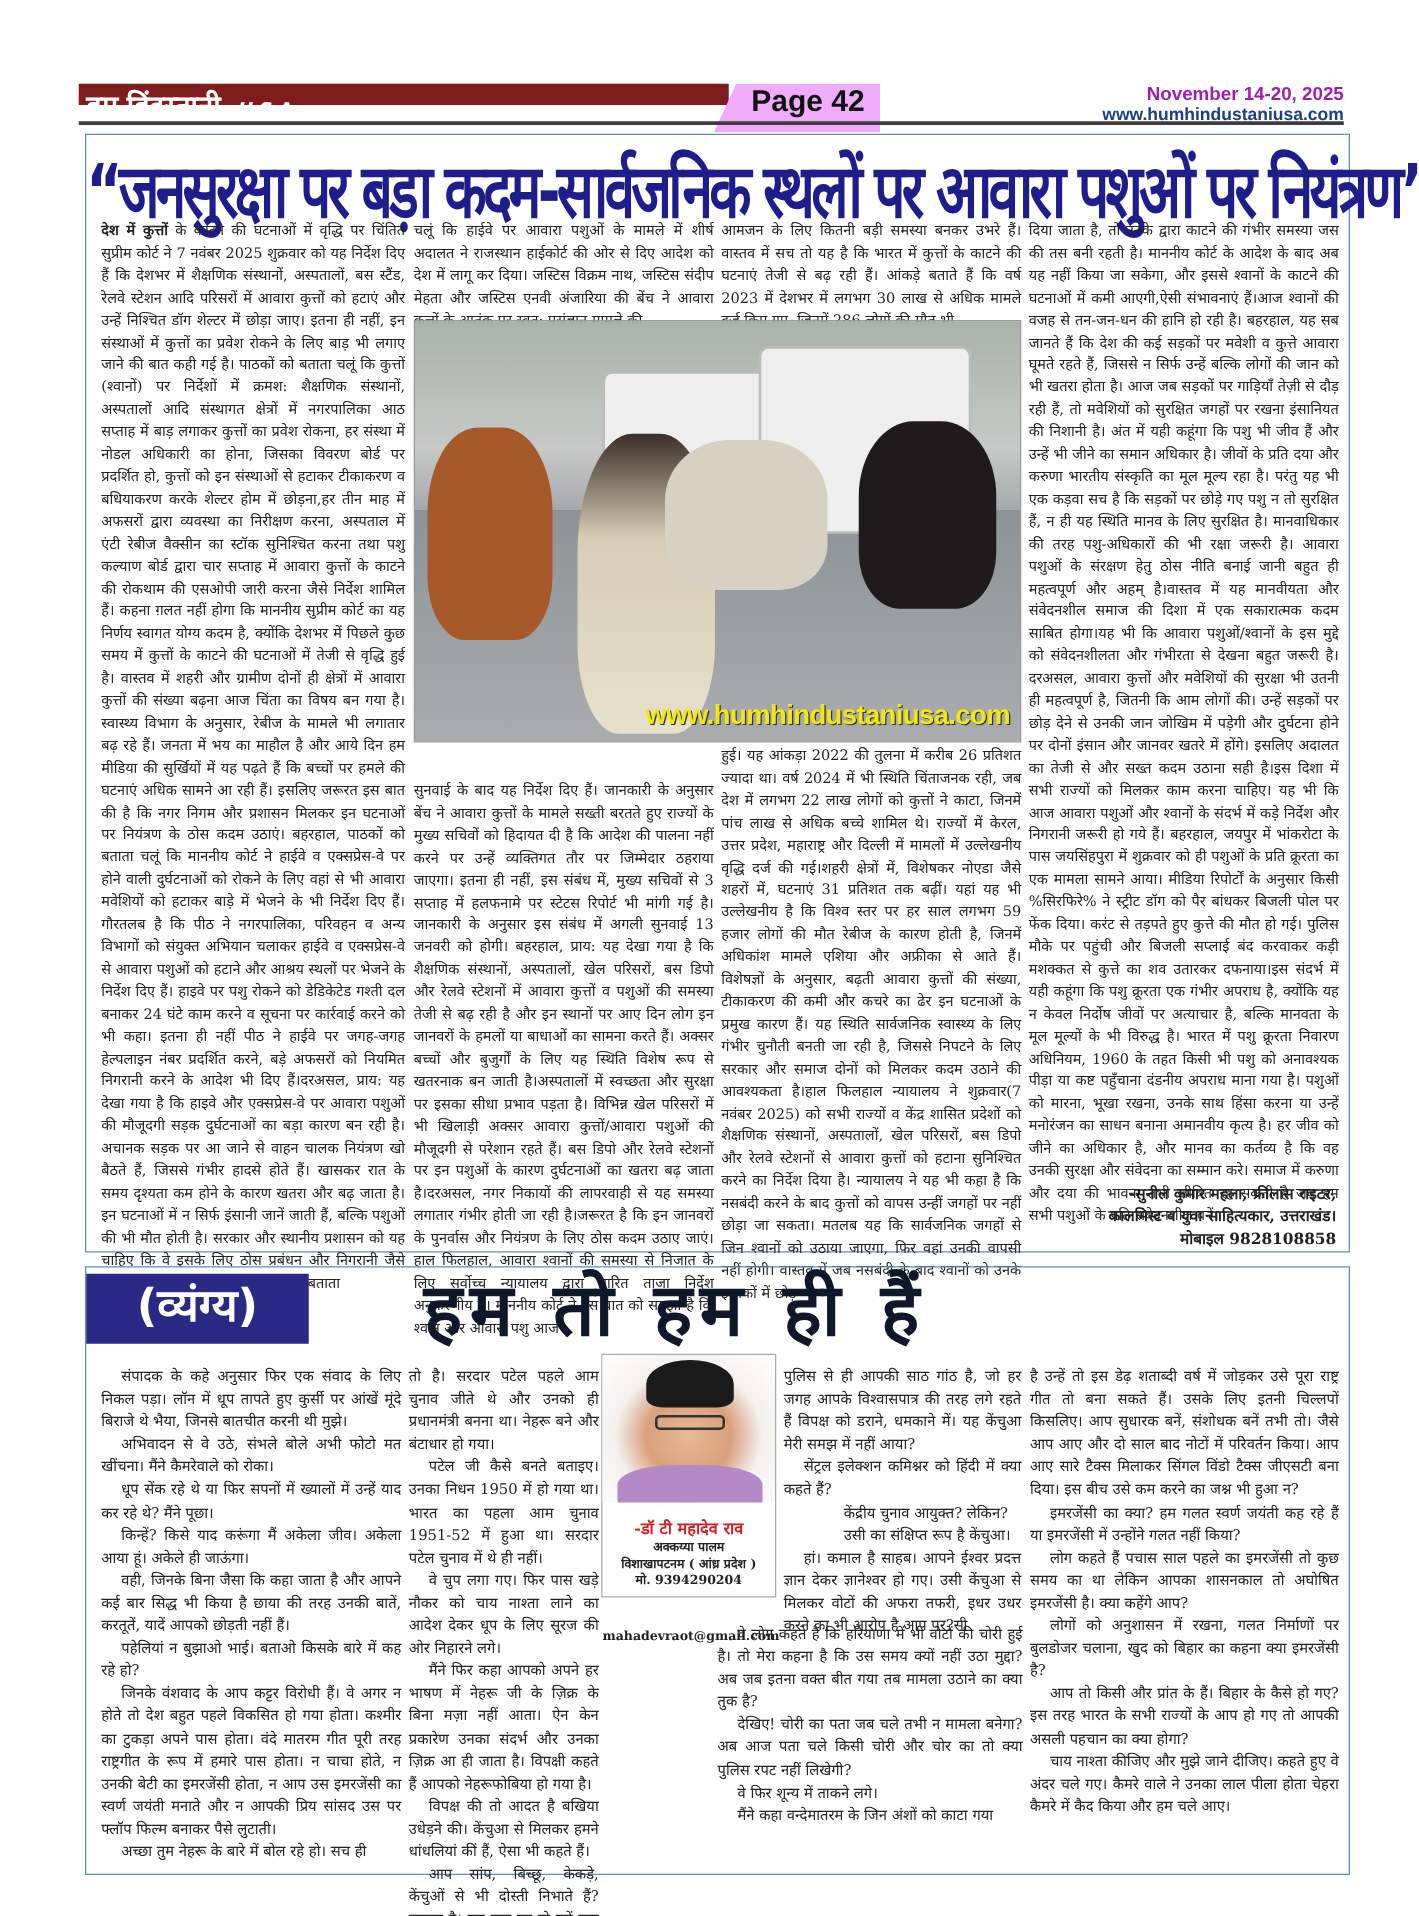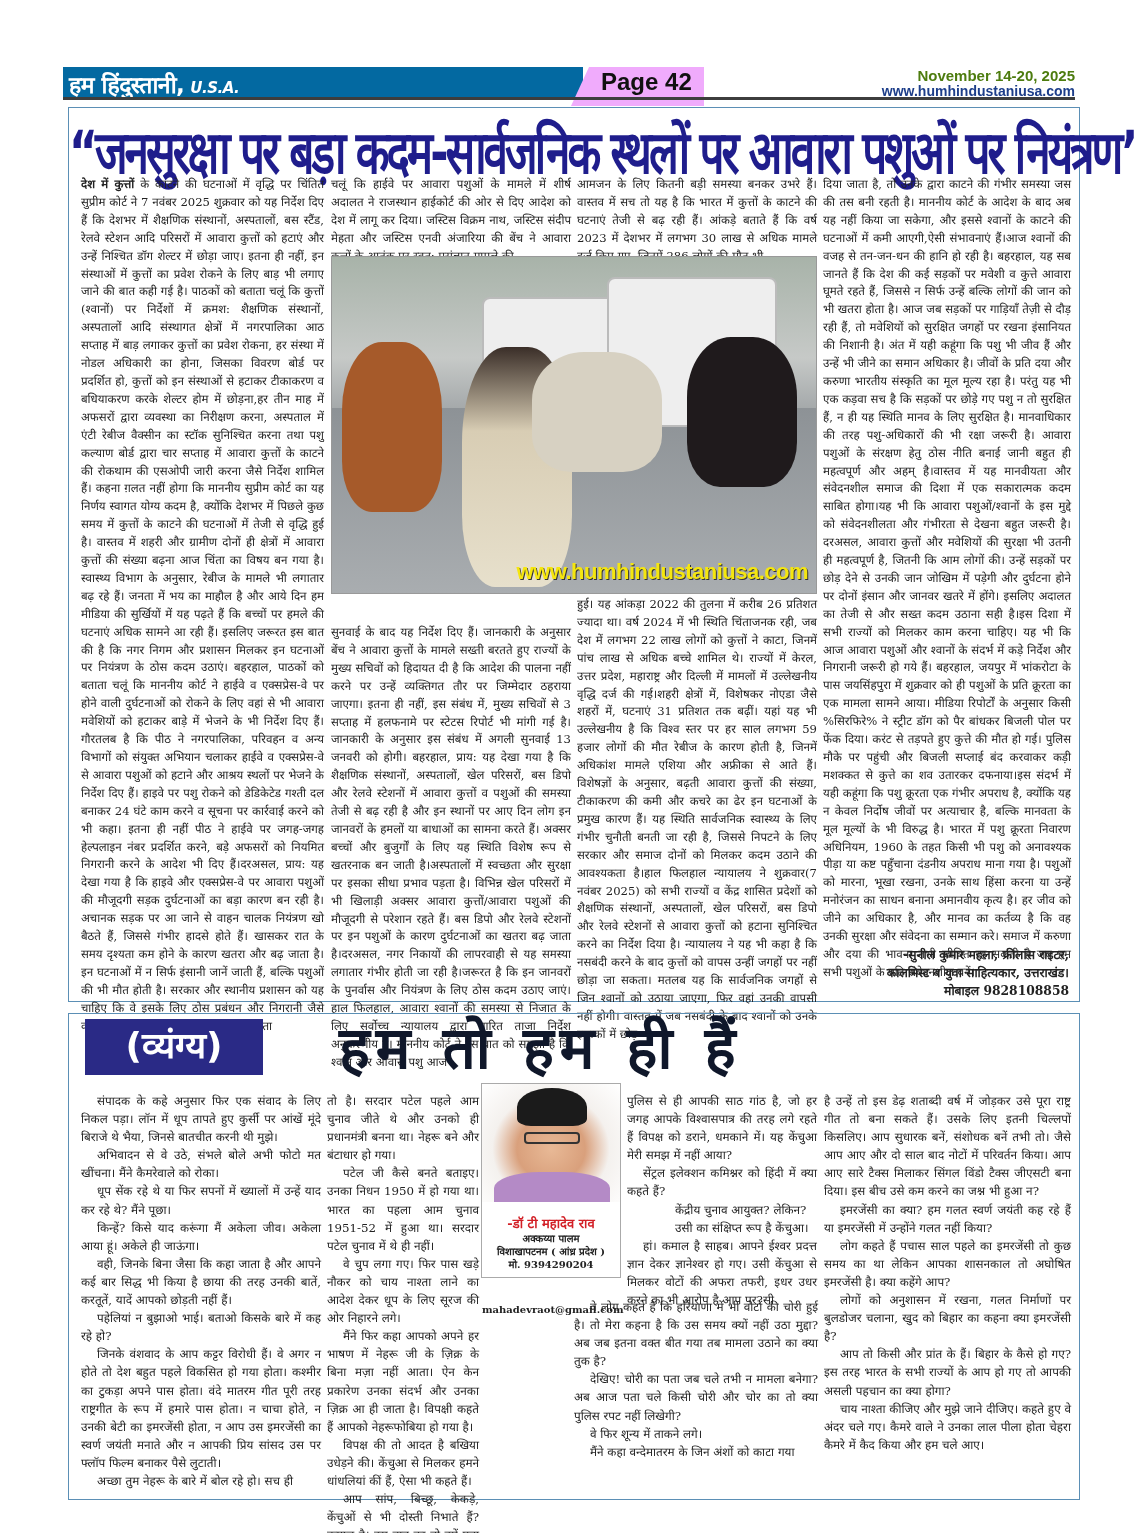--- a/index.html
+++ b/index.html
@@ -1,26 +1,26 @@
 <!DOCTYPE html>
 <html><head>
 <meta charset="utf-8">
 <style>
   * { box-sizing: border-box; margin: 0; padding: 0; }
   html, body { width: 1135px; height: 1533px; background: #ffffff; overflow: hidden; }
   body { font-family: "DejaVu Serif", serif; color: #1a1a1a; position: relative; }
 
   .masthead { position: absolute; left: 63px; top: 67px; width: 1012px; height: 32px; }
-  .mast-green { position: absolute; left: 0; top: 0; width: 520px; height: 30px; background: #0369a1; color: #fff; }
+  .mast-green { position: absolute; left: 0; top: 0; width: 520px; height: 17px; background: #7f1d1d; color: #fff; }
   .mast-title { position: absolute; left: 6px; top: 1px; font-family: "DejaVu Sans", sans-serif; font-weight: bold; font-size: 23px; letter-spacing: -0.5px; }
   .mast-sub { font-size: 15px; font-style: italic; margin-left: 6px; }
   .mast-page { position: absolute; left: 508px; top: 0; width: 133px; height: 39px; background: #f0abfc; clip-path: polygon(18px 0, 100% 0, 100% 100%, 0 100%); }
   .mast-page span { position: absolute; left: 30px; top: 1px; font-family: "Liberation Sans", sans-serif; font-weight: bold; font-size: 24px; color: #111; }
   .mast-rule { position: absolute; left: 0; top: 30px; width: 1012px; height: 3px; background: #3d3d3d; }
-  .mast-date { position: absolute; right: 0; top: 0; font-family: "Liberation Sans", sans-serif; font-weight: bold; font-size: 15px; color: #4d7c0f; text-align: right; }
+  .mast-date { position: absolute; right: 0; top: 0; font-family: "Liberation Sans", sans-serif; font-weight: bold; font-size: 15px; color: #a21caf; text-align: right; }
   .mast-url { position: absolute; right: 0; top: 16px; font-family: "Liberation Sans", sans-serif; font-weight: bold; font-size: 14px; color: #1d3e8a; text-align: right; }
 
   .article-box { position: absolute; left: 68px; top: 107px; width: 1012px; height: 895px; border: 1.5px solid #5b8fb5; }
   .headline { position: absolute; left: 0; top: 2px; width: 100%; text-align: center; font-family: "DejaVu Sans", sans-serif; font-weight: bold; font-size: 44px; color: #1f1d8c; letter-spacing: -3px; transform: scaleY(1.35); transform-origin: top center; white-space: nowrap; }
 
   .col { position: absolute; font-size: 11.6px; line-height: 17.9px; text-align: justify; color: #222; }
   .col p { text-indent: 0; }
   .lead-bold { font-weight: bold; }
   .c1 { left: 12px; top: 68px; width: 243px; }
   .c2a { left: 262px; top: 68px; width: 240px; }
@@ -32,21 +32,21 @@
   .photo { position: absolute; left: 262px; top: 148px; width: 486px; height: 338px; overflow: hidden; border: 1px solid #999;
     background: linear-gradient(180deg, #a8b3a9 0%, #c6c9c7 30%, #8f9498 55%, #9aa0a4 100%); }
   .photo .road { position: absolute; left: 0; bottom: 0; width: 100%; height: 55%; background: linear-gradient(180deg, #8d9296, #a9adb0); }
   .photo .car { position: absolute; background: #eeeeee; border-radius: 8px 8px 2px 2px; border: 2px solid #bbb; }
   .photo .cow { position: absolute; border-radius: 40% 40% 30% 30%; }
   .photo .watermark { position: absolute; right: 8px; bottom: 8px; font-family: "Liberation Sans", sans-serif; font-weight: bold; font-size: 22px; color: #f5e60f; text-shadow: 1px 1px 0 #333; letter-spacing: -0.5px; }
 
   .byline { position: absolute; right: 10px; top: 838px; text-align: right; font-weight: bold; font-size: 12.3px; line-height: 18px; color: #222; }
 
   .satire-box { position: absolute; left: 68px; top: 1013px; width: 1012px; height: 487px; border: 1.5px solid #5b8fb5; }
-  .satire-tag { position: absolute; left: 16px; top: 5px; width: 178px; height: 56px; background: #2a2a86; color: #fff; font-family: "DejaVu Sans", sans-serif; font-weight: bold; font-size: 36px; text-align: center; line-height: 54px; }
+  .satire-tag { position: absolute; left: 0; top: 5px; width: 178px; height: 56px; background: #2a2a86; color: #fff; font-family: "DejaVu Sans", sans-serif; font-weight: bold; font-size: 36px; text-align: center; line-height: 54px; }
   .satire-title { position: absolute; left: 270px; top: 0px; font-family: "DejaVu Sans", sans-serif; font-weight: bold; font-size: 58px; color: #0f172a; letter-spacing: 6px; line-height: 68px; transform: scaleY(1.0); }
 
   .sc { position: absolute; font-size: 11.8px; line-height: 18.1px; text-align: justify; color: #222; margin-top: 14px; }
   .sc p { text-indent: 16px; }
   .sc p.noind { text-indent: 0; }
   .s1 { left: 12px; top: 64px; width: 240px; }
   .s2 { left: 258px; top: 64px; width: 150px; }
   .s3 { left: 505px; top: 64px; width: 244px; }
   .s3b { left: 505px; top: 64px; width: 244px; }
   .s4 { left: 755px; top: 64px; width: 247px; }

